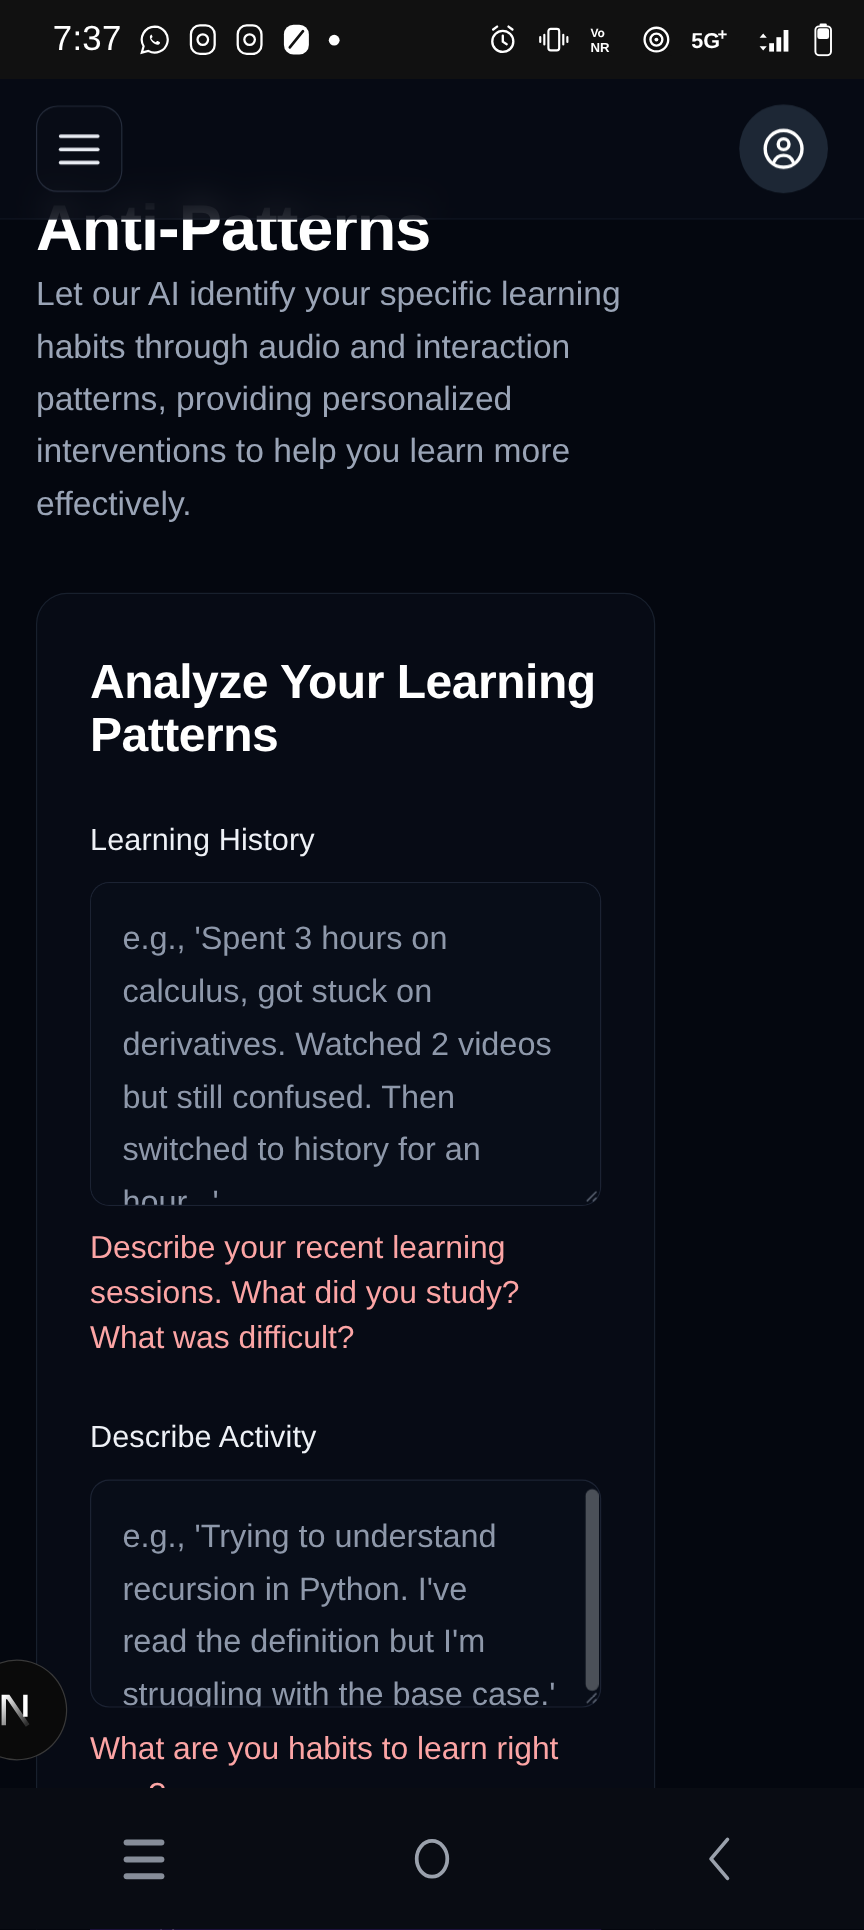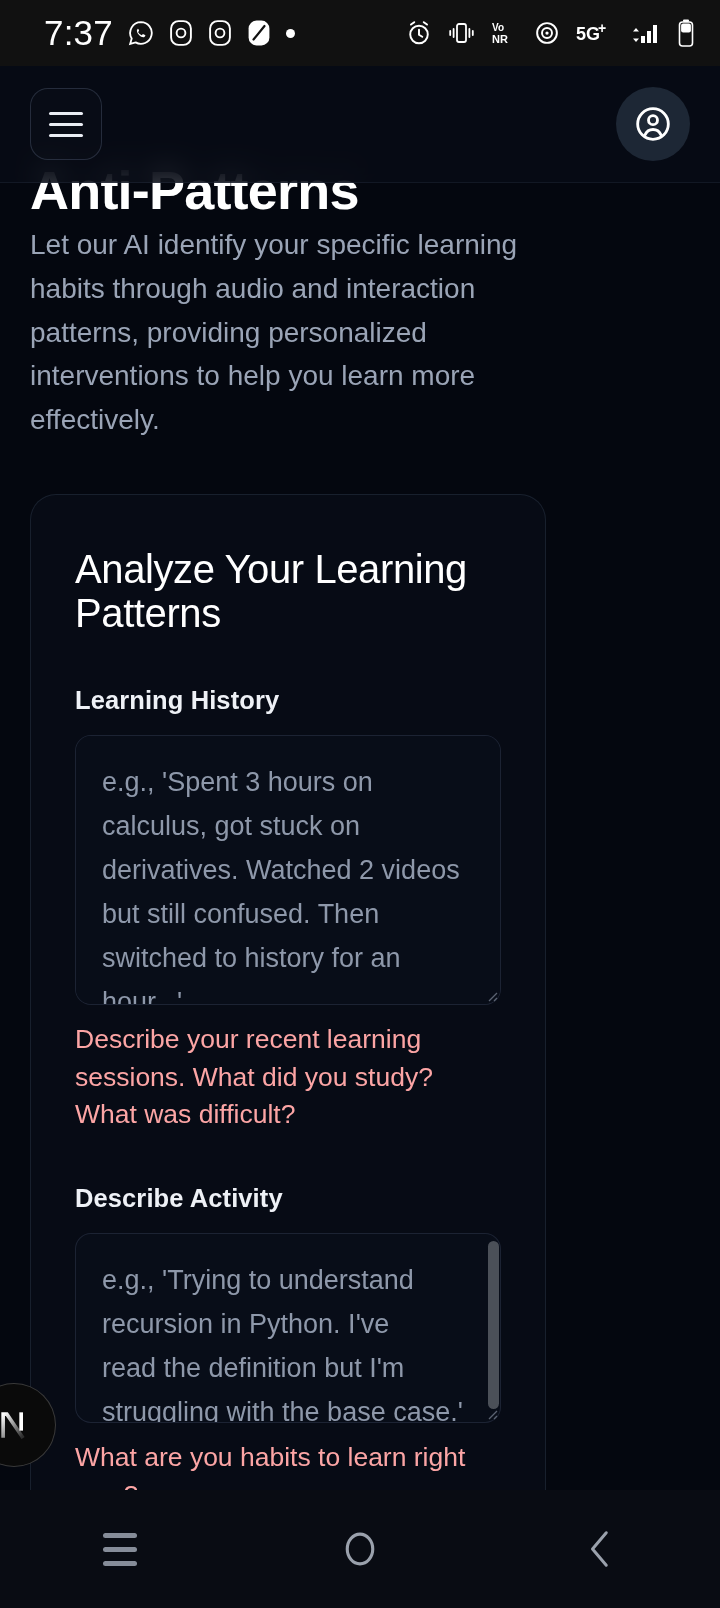--- a/index.html
+++ b/index.html
@@ -23,21 +23,21 @@
     position:absolute; top:0; left:0;
     width:720px; height:66px;
     background:#111111;
     display:flex; align-items:center;
     justify-content:space-between;
     padding:0 26px 0 44px;
     z-index:60;
   }
   .sb-left { display:flex; align-items:center; gap:15px; }
   .sb-clock {
-    color:#ffffff; font-size:35px; font-weight:400;
+    color:#ffffff; font-size:29px; font-weight:400;
     letter-spacing:0.2px;
   }
   .sb-right { display:flex; align-items:center; gap:16px; }
   .sb-ico { display:block; }
   .sb-dot { width:9px; height:9px; border-radius:50%; background:#ffffff; }
 
   
   .app-header {
     position:absolute; top:66px; left:0;
     width:720px; height:117px;
@@ -91,28 +91,28 @@
 
   
   .card {
     margin-top:52px;
     border:1px solid rgba(120,140,175,0.16);
     border-radius:26px;
     background:#070b15;
     padding:52px 44px 46px 44px;
   }
   .card-title {
-    font-size:40px; font-weight:400;
+    font-size:40px; font-weight:700;
     color:#ffffff; line-height:1.12;
     letter-spacing:-0.4px;
   }
 
   .field { margin-top:50px; }
   .field-label {
-    font-size:25.5px; font-weight:700;
+    font-size:25.5px; font-weight:400;
     color:#eef1f6; margin-bottom:20px;
     letter-spacing:0.1px;
   }
   .ta-wrap { position:relative; }
   .textarea {
     width:100%;
     border:1px solid rgba(120,140,175,0.18);
     border-radius:16px;
     background:#080d18;
     color:#9aa4b6;

